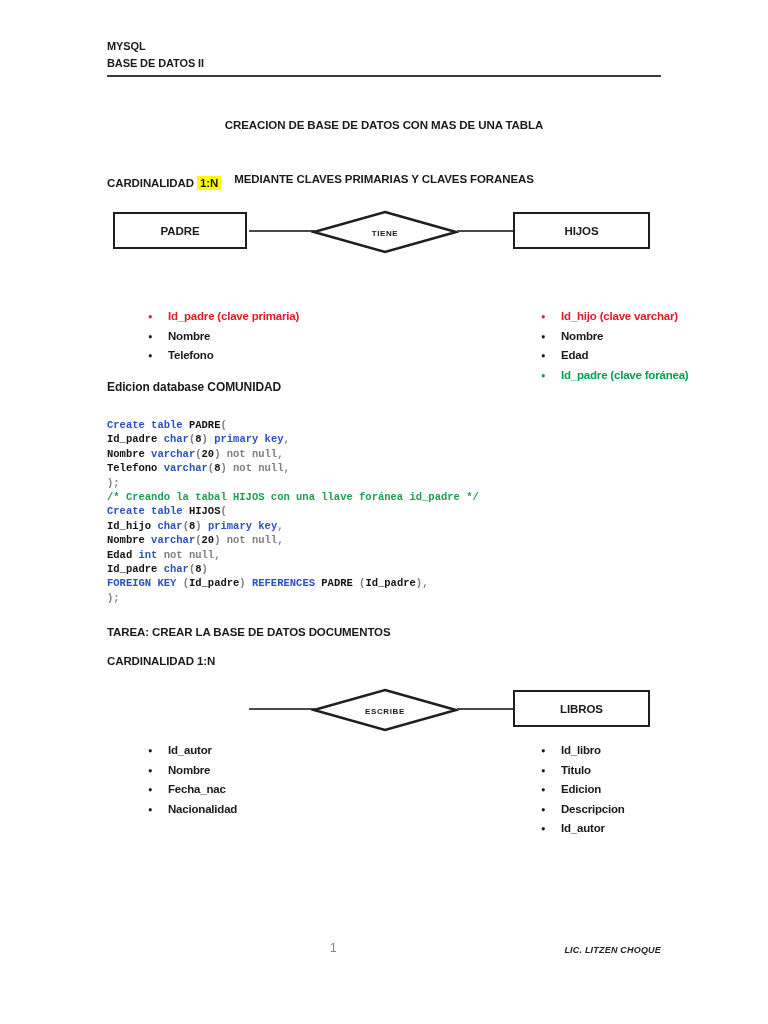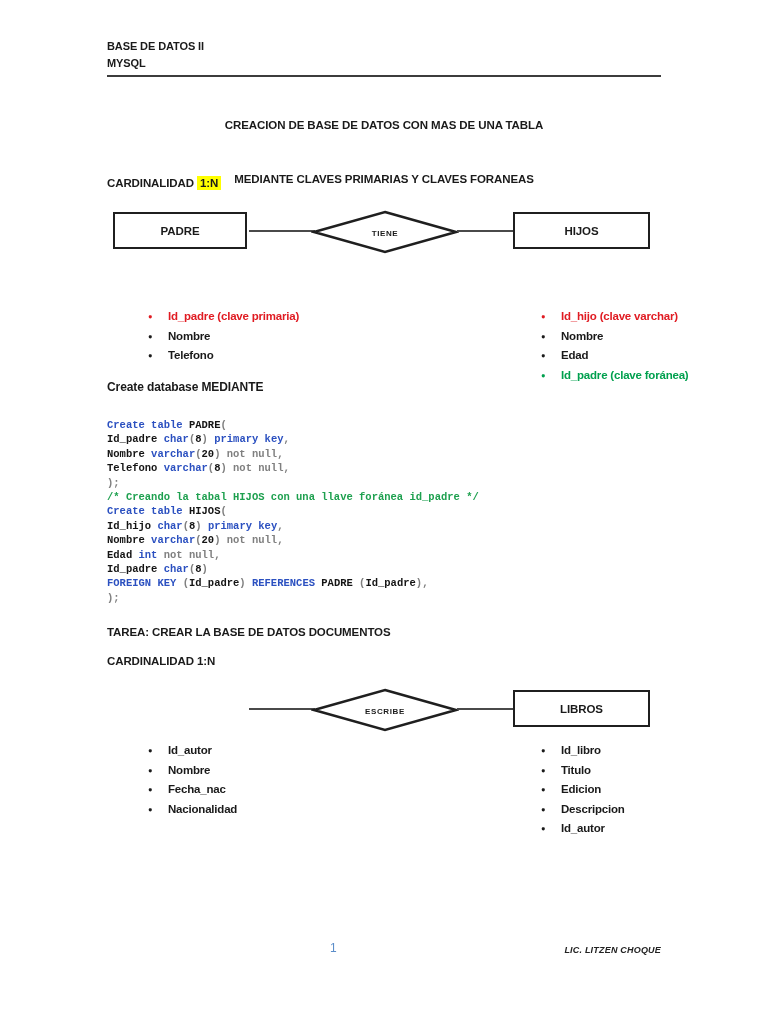--- a/index.html
+++ b/index.html
@@ -86,22 +86,22 @@
   .page-number { left:330px; top:941px; color:#5b8dc9; font-size:12px; }
   .footer-author {
     left:107px; top:945px; width:554px; text-align:right;
     font-style:italic; font-weight:bold; font-size:9px; letter-spacing:0.2px; color:#222;
   }
 </style>
 </head>
 <body>
 
 <div class="abs doc-header">
+  <div>MYSQL</div>
   <div>BASE DE DATOS II</div>
-  <div>MYSQL</div>
 </div>
 
 <div class="abs doc-title t1">CREACION DE BASE DE DATOS CON MAS DE UNA TABLA</div>
 <div class="abs doc-title t2">MEDIANTE CLAVES PRIMARIAS Y CLAVES FORANEAS</div>
 
 <div class="abs cardinality c1">
   <span>CARDINALIDAD</span>
   <span class="hl">1:N</span>
 </div>
 
@@ -127,21 +127,21 @@
       <li class="plain">Telefono</li>
     </ul>
   <ul class="col-right">
       <li class="red">Id_hijo (clave varchar)</li>
       <li class="plain">Nombre</li>
       <li class="plain">Edad</li>
       <li class="green">Id_padre (clave foránea)</li>
     </ul>
 </div>
 
-<div class="abs create-db">Create database MEDIANTE</div>
+<div class="abs create-db">Edicion database COMUNIDAD</div>
 
 <div class="abs sql-code"><div class="code-line"><span class="tok-kw">Create table </span><span class="tok-id">PADRE</span><span class="tok-pn">(</span></div><div class="code-line"><span class="tok-id">Id_padre </span><span class="tok-kw">char</span><span class="tok-pn">(</span><span class="tok-num">8</span><span class="tok-pn">) </span><span class="tok-kw">primary key</span><span class="tok-pn">,</span></div><div class="code-line"><span class="tok-id">Nombre </span><span class="tok-kw">varchar</span><span class="tok-pn">(</span><span class="tok-num">20</span><span class="tok-pn">) </span><span class="tok-gr">not null</span><span class="tok-pn">,</span></div><div class="code-line"><span class="tok-id">Telefono </span><span class="tok-kw">varchar</span><span class="tok-pn">(</span><span class="tok-num">8</span><span class="tok-pn">) </span><span class="tok-gr">not null</span><span class="tok-pn">,</span></div><div class="code-line"><span class="tok-pn">);</span></div><div class="code-line"><span class="tok-cm">/* Creando la tabal HIJOS con una llave foránea id_padre */</span></div><div class="code-line"><span class="tok-kw">Create table </span><span class="tok-id">HIJOS</span><span class="tok-pn">(</span></div><div class="code-line"><span class="tok-id">Id_hijo </span><span class="tok-kw">char</span><span class="tok-pn">(</span><span class="tok-num">8</span><span class="tok-pn">) </span><span class="tok-kw">primary key</span><span class="tok-pn">,</span></div><div class="code-line"><span class="tok-id">Nombre </span><span class="tok-kw">varchar</span><span class="tok-pn">(</span><span class="tok-num">20</span><span class="tok-pn">) </span><span class="tok-gr">not null</span><span class="tok-pn">,</span></div><div class="code-line"><span class="tok-id">Edad </span><span class="tok-kw">int</span><span class="tok-gr"> not null</span><span class="tok-pn">,</span></div><div class="code-line"><span class="tok-id">Id_padre </span><span class="tok-kw">char</span><span class="tok-pn">(</span><span class="tok-num">8</span><span class="tok-pn">)</span></div><div class="code-line"><span class="tok-kw">FOREIGN KEY </span><span class="tok-pn">(</span><span class="tok-id">Id_padre</span><span class="tok-pn">) </span><span class="tok-kw">REFERENCES </span><span class="tok-id">PADRE </span><span class="tok-pn">(</span><span class="tok-id">Id_padre</span><span class="tok-pn">),</span></div><div class="code-line"><span class="tok-pn">);</span></div></div>
 
 <div class="abs task-heading">TAREA: CREAR LA BASE DE DATOS DOCUMENTOS</div>
 
 <div class="abs cardinality c2">
   <span>CARDINALIDAD</span>
   <span>1:N</span>
 </div>
 

